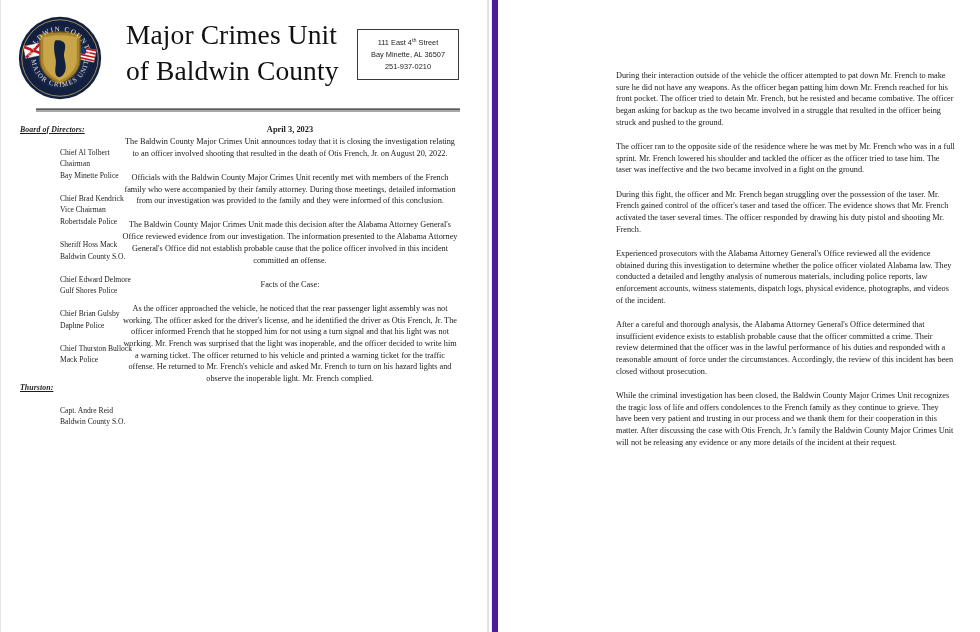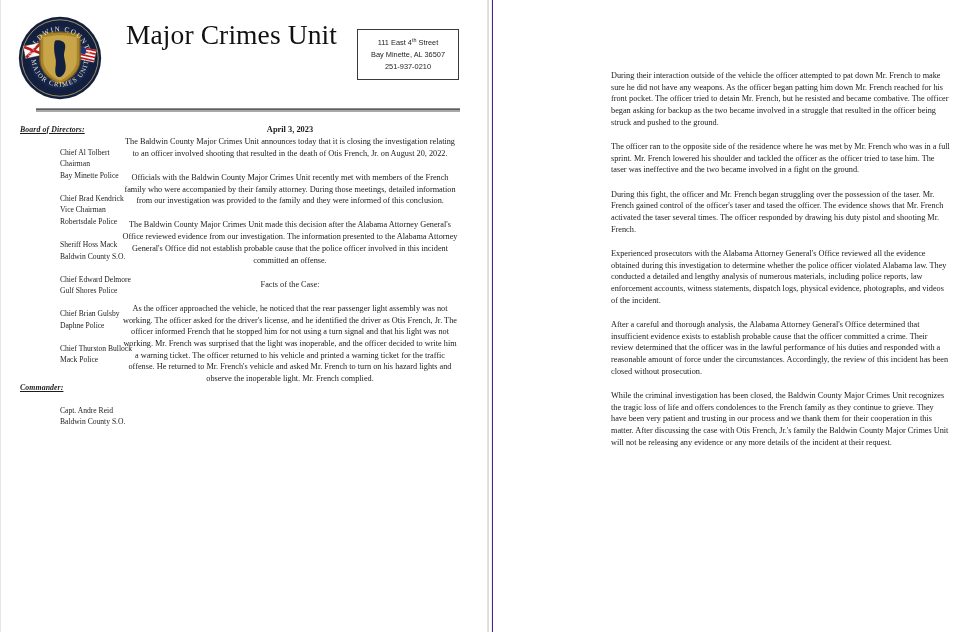--- a/index.html
+++ b/index.html
@@ -43,21 +43,21 @@
   }
   .page-gap {
     width: 2px;
     background: #ffffff;
     border-left: 1px solid #dddddd;
     border-right: 1px solid #ededed;
     height: 632px;
   }
   .page-right {
     width: 489px;
-    border-left: 1px solid #4c1d95;
+    border-left: 6px solid #4c1d95;
   }
 
   
   .letterhead {
     position: relative;
     height: 104px;
     padding: 0;
   }
   .seal {
     position: absolute;
@@ -210,20 +210,21 @@
         <text font-family="Liberation Serif, serif" font-size="8.4" fill="#e8e2cf" letter-spacing="1.5">
           <textPath href="#arcTop" startOffset="50%" text-anchor="middle">BALDWIN COUNTY</textPath>
         </text>
         <text font-family="Liberation Serif, serif" font-size="8" fill="#e8e2cf" letter-spacing="1.3">
           <textPath href="#arcBot" startOffset="50%" text-anchor="middle">MAJOR CRIMES UNIT</textPath>
         </text>
       </svg>
 
       <div class="masthead-title">
         <span>Major Crimes Unit</span>
+        <span class="line2">of Baldwin County</span>
       </div>
 
       <div class="addr-box">
         <div><span>111 East 4</span><span class="sup">th</span><span> Street</span></div>
         <div>Bay Minette, AL 36507</div>
         <div>251-937-0210</div>
       </div>
 
       <div class="head-rule"></div>
     </div>
@@ -253,21 +254,21 @@
         </div>
         <div class="side-group">
           <div>Chief Brian Gulsby</div>
           <div>Daphne Police</div>
         </div>
         <div class="side-group">
           <div>Chief Thurston Bullock</div>
           <div>Mack Police</div>
         </div>
 
-        <div class="side-head second">Commander:</div>
+        <div class="side-head second">Thurston:</div>
         <div class="side-group">
           <div>Capt. Andre Reid</div>
           <div>Baldwin County S.O.</div>
         </div>
       </div>
 
       <div class="maincol">
         <div class="dateline">April 3, 2023</div>
         <p>The Baldwin County Major Crimes Unit announces today that it is closing the investigation relating to an officer involved shooting that resulted in the death of Otis French, Jr. on August 20, 2022.</p>
         <p>Officials with the Baldwin County Major Crimes Unit recently met with members of the French family who were accompanied by their family attorney. During those meetings, detailed information from our investigation was provided to the family and they were informed of this conclusion.</p>

